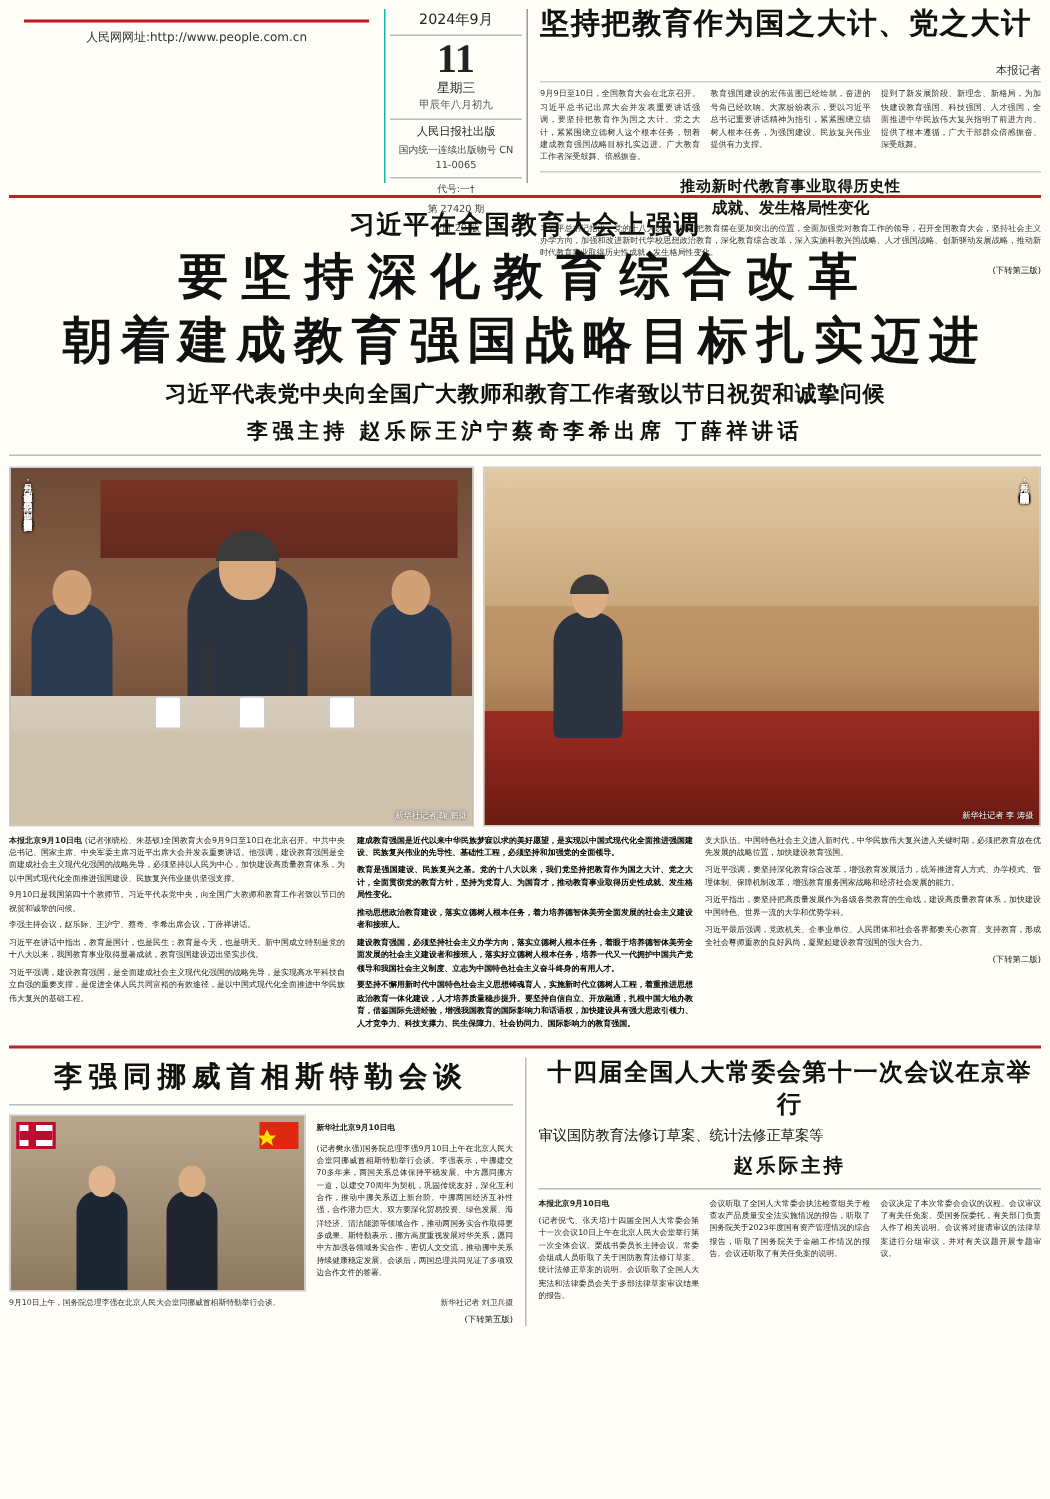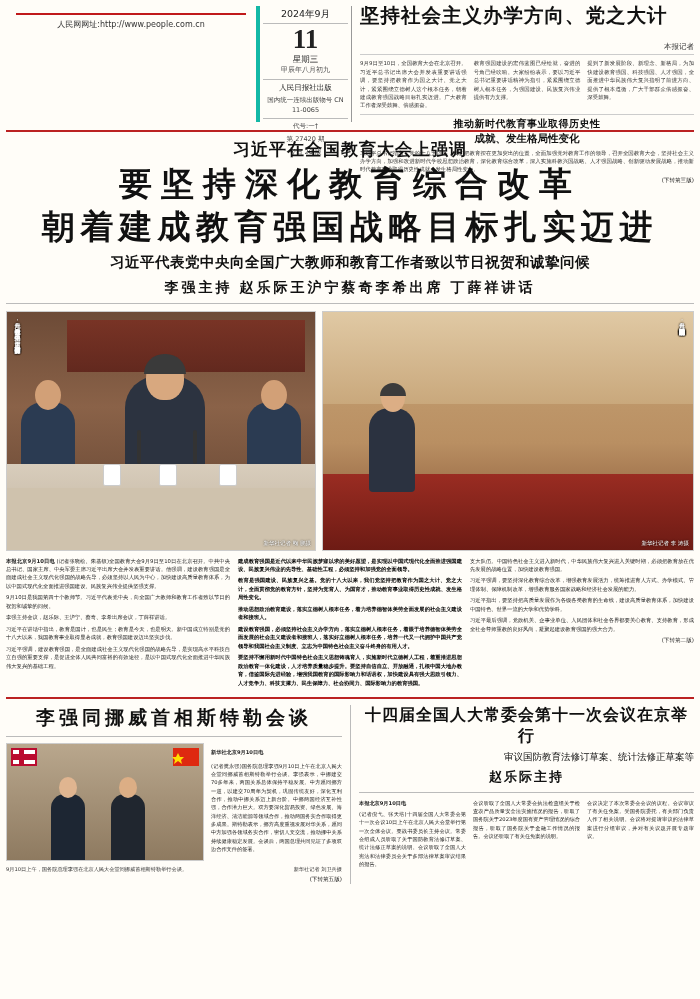--- a/index.html
+++ b/index.html
@@ -21,21 +21,21 @@
     text-align:center;
   }
   .logo-en{
     text-align:center;color:#c0191b;font-size:13px;letter-spacing:4px;margin-top:2px;font-weight:bold;
     font-family:"Liberation Serif",serif;
   }
   .logo-rule{height:2px;background:#c0191b;margin:3px 10px 0 10px;}
   .logo-site{text-align:center;font-size:8px;color:#333;margin-top:4px;}
 
   .mh-date{
-    width:96px;flex:0 0 96px;border-left:4px solid #14b8a6;border-right:1px solid #999;
+    width:96px;flex:0 0 96px;border-left:1px solid #14b8a6;border-right:1px solid #999;
     margin-top:2px;padding:2px 3px;text-align:center;font-size:8px;color:#222;line-height:1.35;
     height:116px;box-sizing:border-box;
   }
   .mh-date .d-year{font-size:9.5px;border-bottom:1px solid #bbb;padding-bottom:2px;margin-bottom:2px;}
   .mh-date .d-day{font-size:27px;font-weight:bold;line-height:1;margin:2px 0 1px;font-family:"Liberation Serif",serif;}
   .mh-date .d-week{font-size:8.5px;}
   .mh-date .d-lunar{font-size:7px;color:#555;margin-top:1px;border-bottom:1px solid #bbb;padding-bottom:3px;}
   .mh-date .d-pub{font-size:7.5px;margin-top:3px;}
   .mh-date .d-cn{font-size:6.5px;color:#444;margin-top:3px;line-height:1.5;border-bottom:1px solid #bbb;padding-bottom:3px;}
   .mh-date .d-iss{font-size:6.5px;color:#444;margin-top:3px;line-height:1.5;}
@@ -126,21 +126,21 @@
   .pb-p1{position:absolute;left:44px;bottom:0;width:34px;height:66px;background:#1d2633;border-radius:14px 14px 0 0;}
   .pb-p2{position:absolute;left:104px;bottom:0;width:34px;height:66px;background:#20262f;border-radius:14px 14px 0 0;}
   .pb-h1{position:absolute;left:52px;bottom:62px;width:18px;height:21px;background:#e0b590;border-radius:50%;}
   .pb-h2{position:absolute;left:112px;bottom:62px;width:18px;height:21px;background:#dcae85;border-radius:50%;}
   .bl-txt{flex:1;font-size:5.2px;line-height:1.6;text-align:justify;color:#222;}
   .bl-cap{font-size:5.2px;line-height:1.6;margin-top:4px;color:#333;text-align:justify;}
   .bl-cap .src{float:right;}
 
   .br-title{text-align:center;font-size:16px;font-weight:bold;letter-spacing:1px;
     font-family:"DejaVu Serif","Liberation Serif",serif;line-height:1.3;}
-  .br-sub{text-align:right;font-size:9.5px;margin-top:4px;}
+  .br-sub{text-align:left;font-size:9.5px;margin-top:4px;}
   .br-sub2{text-align:center;font-size:13px;font-weight:bold;margin-top:4px;letter-spacing:2px;}
   .br-rule{height:1px;background:#bbb;margin:6px 0;}
   .br-cols{display:flex;gap:7px;}
   .br-col{flex:1;font-size:5.2px;line-height:1.6;text-align:justify;color:#222;}
   .br-col p{margin:0 0 3px;}
 </style>
 </head>
 <body>
 
 <div class="page">
@@ -159,21 +159,21 @@
       <div class="d-lunar">甲辰年八月初九</div>
       <div class="d-pub">人民日报社出版</div>
       <div class="d-cn">国内统一连续出版物号
 CN 11-0065</div>
       <div class="d-iss">代号:一†</div>
       <div class="d-iss">第 27420 期</div>
       <div class="d-iss">今日 20 版</div>
     </div>
 
     <div class="mh-right">
-      <div class="mh-head1">坚持社会主义办学方向、党之大计</div>
+      <div class="mh-head1">坚持把教育作为国之大计、党之大计</div>
       <div class="mh-byline">本报记者</div>
       <div class="mh-cols">
         <div class="mh-col">9月9日至10日，全国教育大会在北京召开。习近平总书记出席大会并发表重要讲话强调，要坚持把教育作为国之大计、党之大计，紧紧围绕立德树人这个根本任务，朝着建成教育强国战略目标扎实迈进。广大教育工作者深受鼓舞、倍感振奋。</div>
         <div class="mh-col">教育强国建设的宏伟蓝图已经绘就，奋进的号角已经吹响。大家纷纷表示，要以习近平总书记重要讲话精神为指引，紧紧围绕立德树人根本任务，为强国建设、民族复兴伟业提供有力支撑。</div>
         <div class="mh-col">提到了新发展阶段、新理念、新格局，为加快建设教育强国、科技强国、人才强国，全面推进中华民族伟大复兴指明了前进方向、提供了根本遵循，广大干部群众倍感振奋、深受鼓舞。</div>
       </div>
       <div class="mh-sub">推动新时代教育事业取得历史性</div>
       <div class="mh-sub2">成就、发生格局性变化</div>
       <div class="mh-tail">习近平总书记指出，党的十八大以来，我们把教育摆在更加突出的位置，全面加强党对教育工作的领导，召开全国教育大会，坚持社会主义办学方向，加强和改进新时代学校思想政治教育，深化教育综合改革，深入实施科教兴国战略、人才强国战略、创新驱动发展战略，推动新时代教育事业取得历史性成就、发生格局性变化。</div>
       <div class="tobe">(下转第三版)</div>

